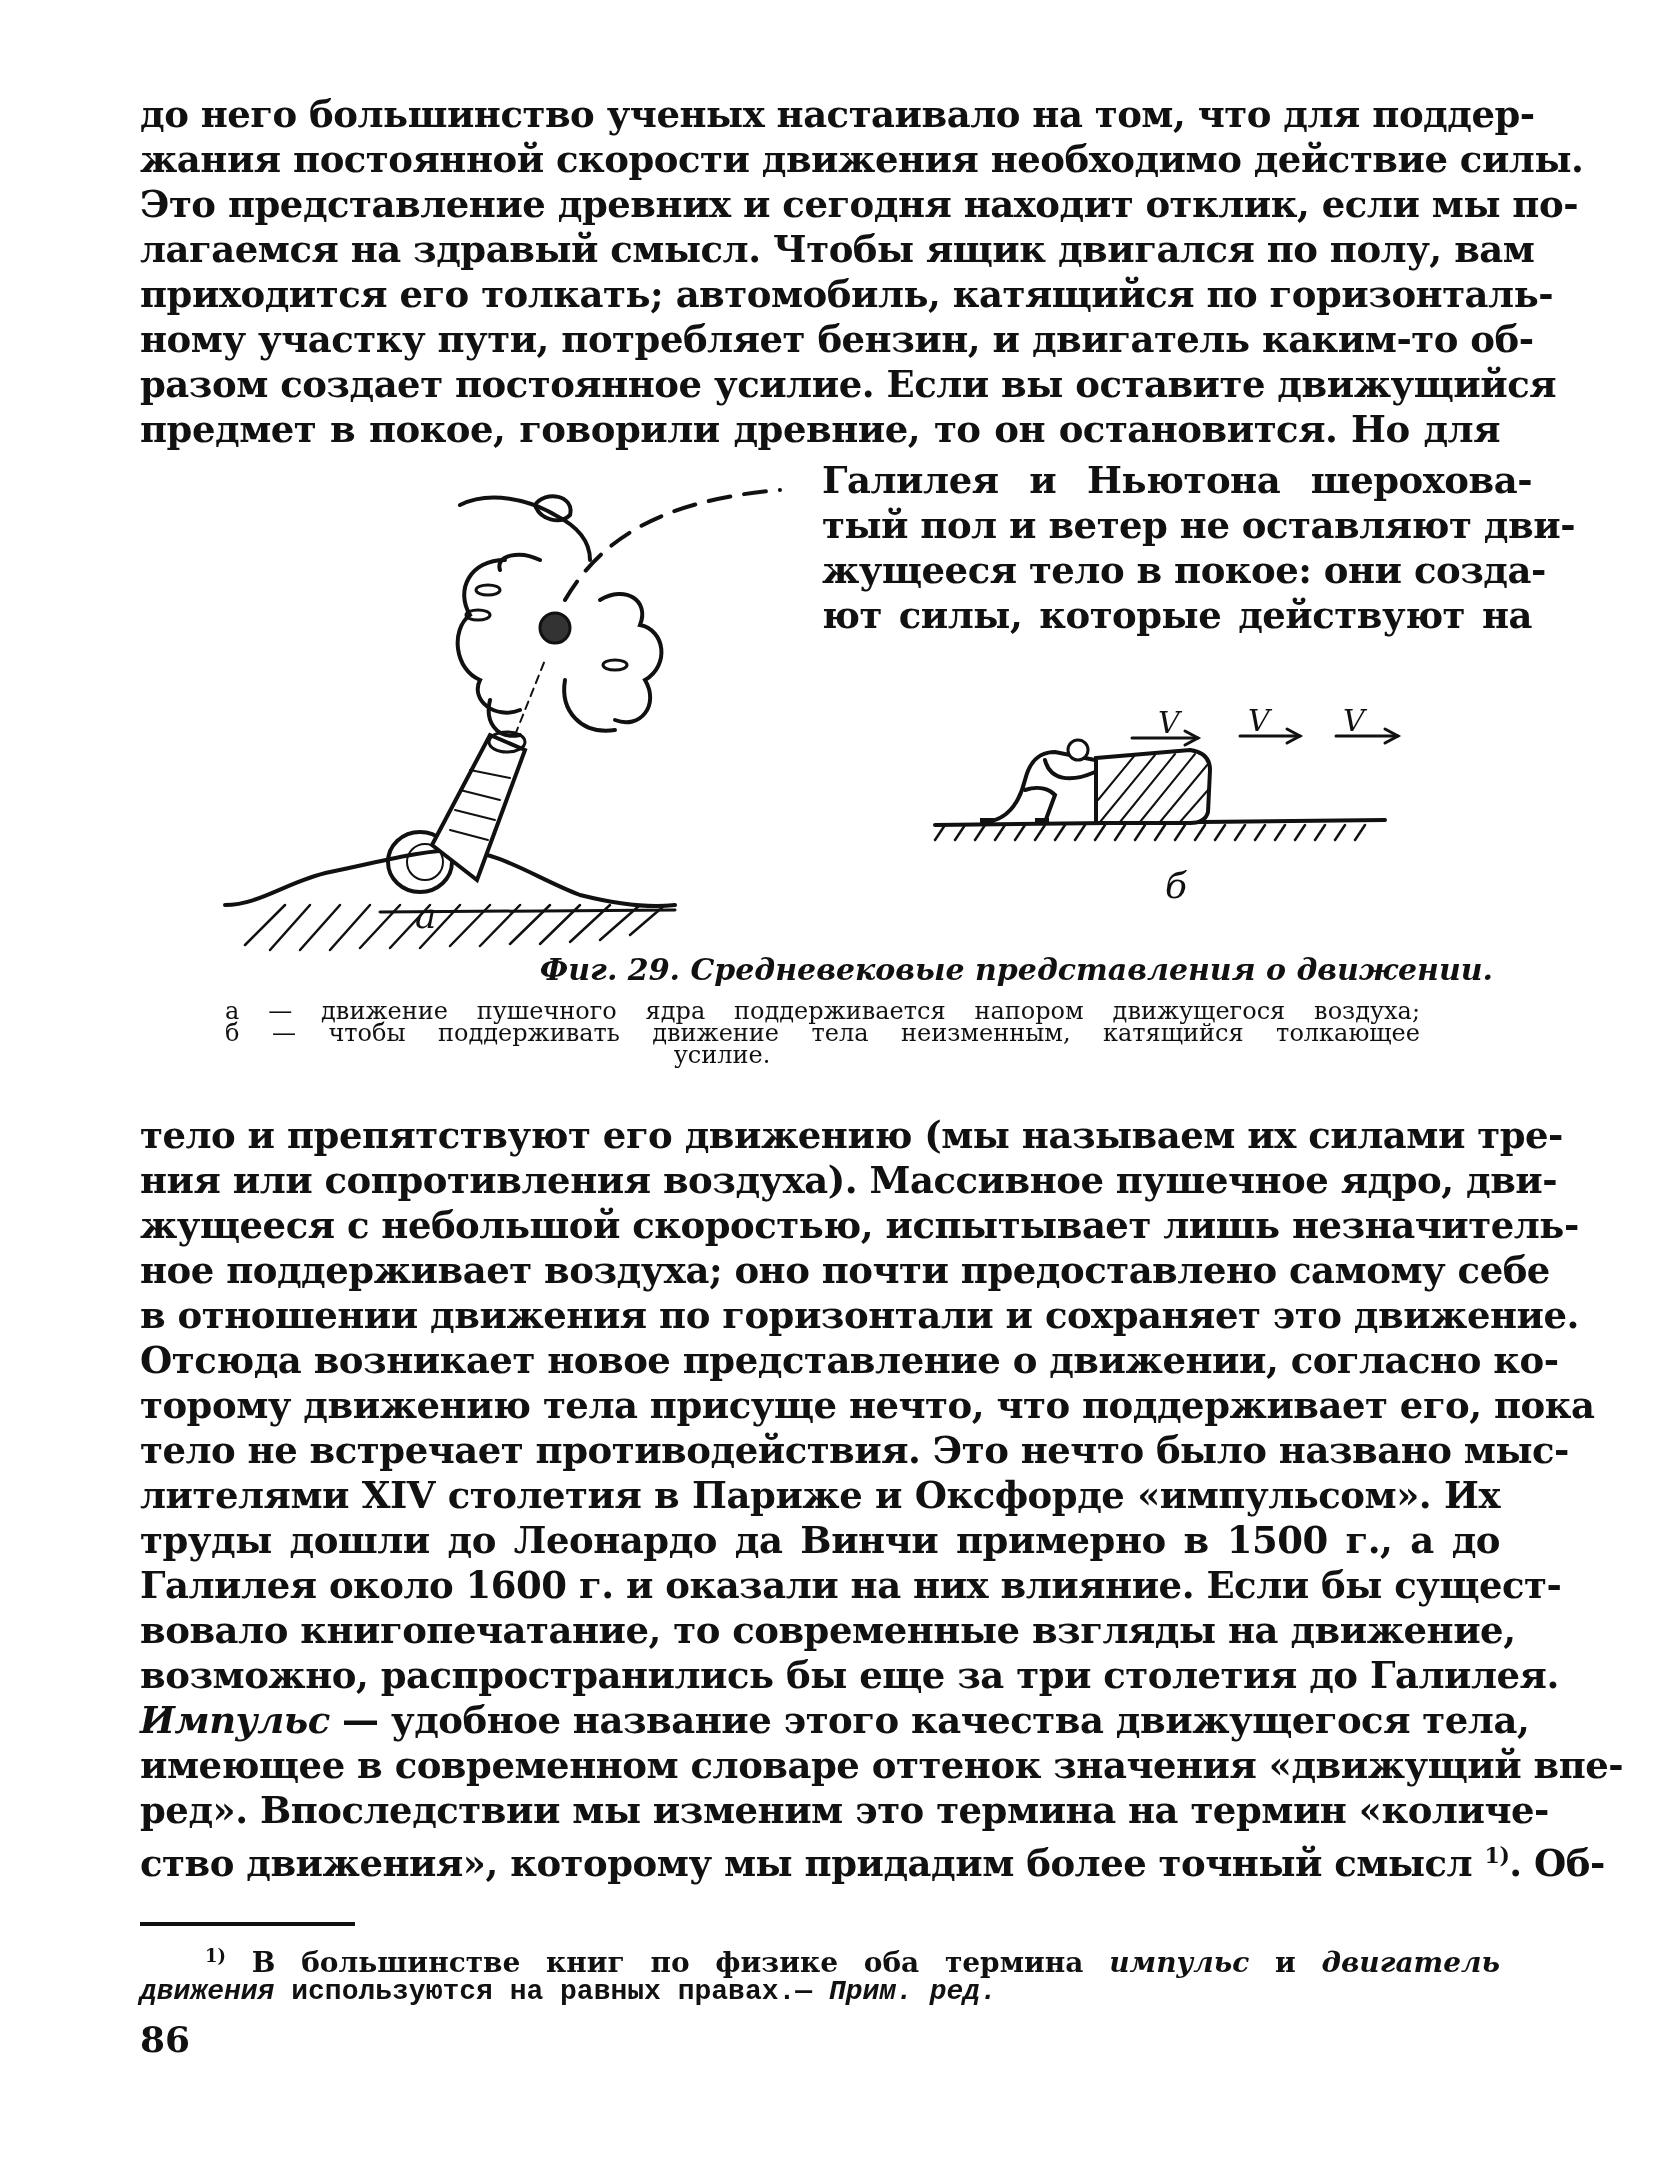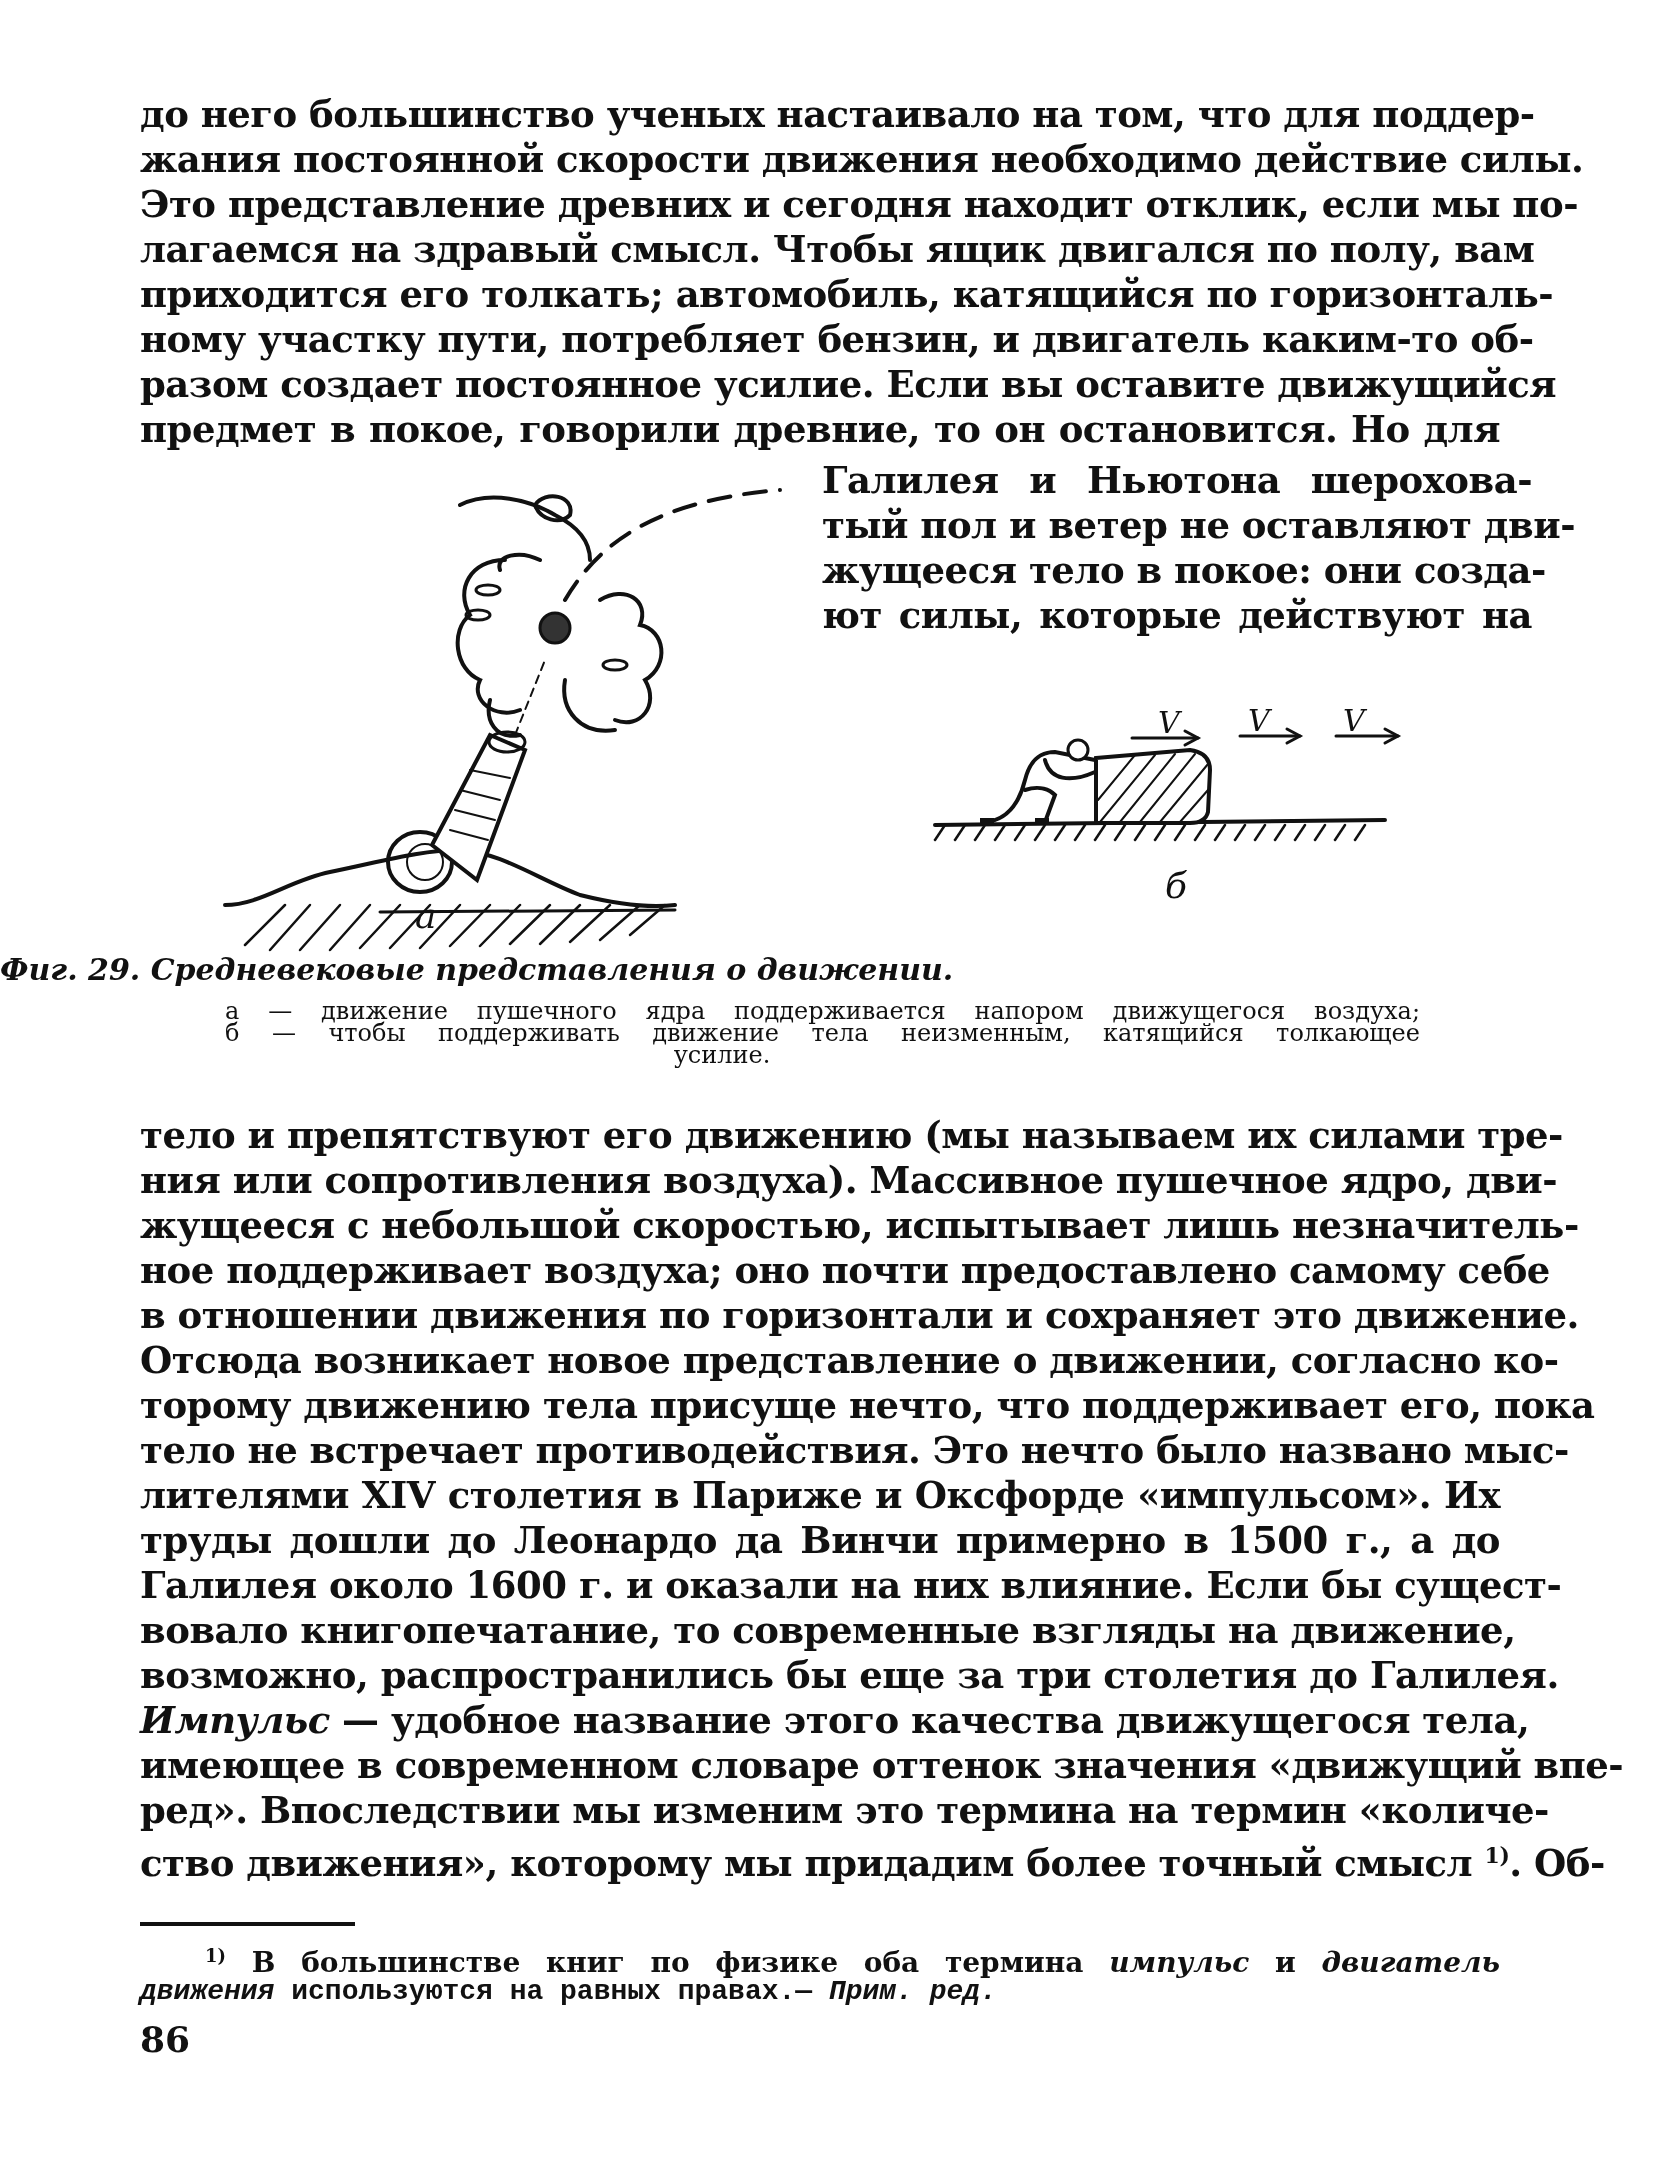--- a/index.html
+++ b/index.html
@@ -2,21 +2,21 @@
 <html><head>
 <meta charset="utf-8">
 <style>
   html,body{margin:0;padding:0;background:#ffffff;}
   body{width:1669px;height:2160px;position:relative;overflow:hidden;color:#111;
        font-family:"DejaVu Serif","Liberation Serif",serif;}
   .line{position:absolute;left:140px;width:1360px;font-size:37px;line-height:45px;
         white-space:nowrap;text-align:justify;text-align-last:justify;font-weight:bold;letter-spacing:-0.5px;}
   .wrap{position:absolute;left:794px;width:710px;font-size:37px;line-height:45px;
         white-space:nowrap;text-align:justify;text-align-last:justify;font-weight:bold;letter-spacing:-0.5px;margin-left:28px;}
-  .cap-title{position:absolute;left:0;width:1493px;top:952px;text-align:left;font-size:30px;font-style:italic;font-weight:bold;}
+  .cap-title{position:absolute;left:0;width:1493px;top:952px;text-align:right;font-size:30px;font-style:italic;font-weight:bold;}
   .cap-line{position:absolute;left:225px;width:1195px;font-size:24px;line-height:22px;white-space:nowrap;text-align:justify;text-align-last:justify;}
   .cap-center{position:absolute;left:0;width:1444px;text-align:center;font-size:24px;line-height:22px;}
   .fn-rule{position:absolute;left:140px;top:1922px;width:215px;height:4px;background:#111;}
   .fn{position:absolute;font-size:28px;line-height:36px;white-space:nowrap;font-weight:bold;}
   .page-num{position:absolute;left:140px;top:2018px;font-size:36px;font-weight:bold;}
   .it{font-style:italic;}
   svg{position:absolute;left:0;top:0;}
   .figlabel{position:absolute;font-style:italic;font-size:36px;}
 </style>
 </head>

